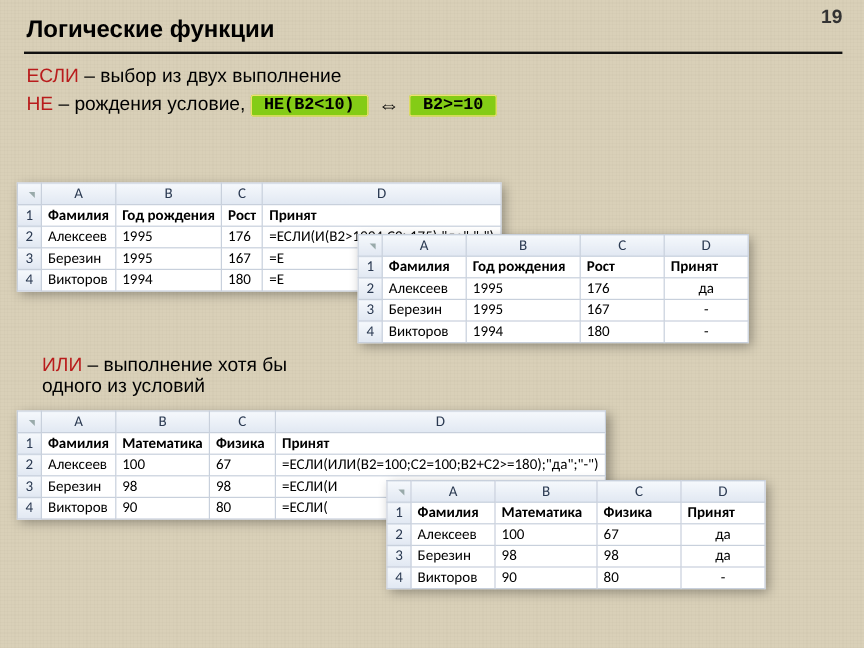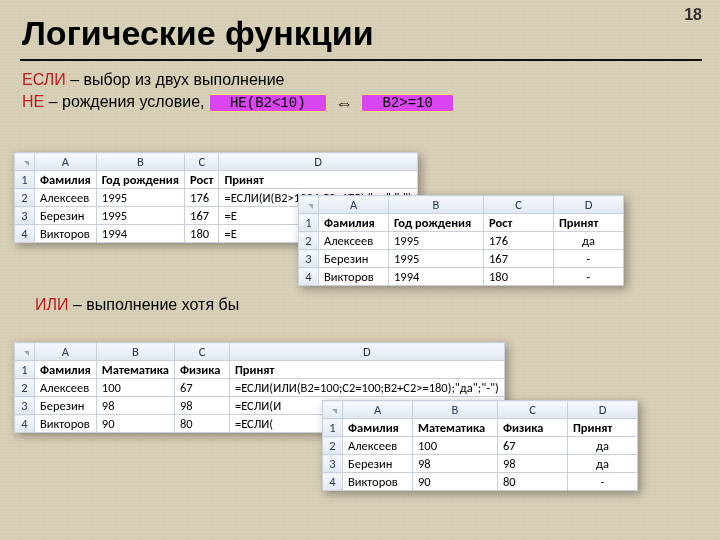--- a/index.html
+++ b/index.html
@@ -19,40 +19,40 @@
     position: absolute;
     top: 6px;
     right: 18px;
     font-weight: bold;
     color: #333;
     font-size: 16px;
   }
   h1 {
     margin: 0;
     padding: 14px 0 4px 22px;
-    font-size: 34px;
+    font-size: 20px;
     font-weight: bold;
     font-family: Arial, Helvetica, sans-serif;
   }
   .rule {
     margin: 2px 18px 8px 20px;
     border: none;
     border-top: 2px solid #111;
   }
   .textblock {
     padding: 0 22px;
     font-size: 16px;
     line-height: 1.35;
   }
   .kw { color: #b91c1c; font-weight: normal; }
   .code {
     font-family: "Courier New", monospace;
-    font-weight: normal;
-    background: #d946ef;
-    padding: 0 20px;
+    font-weight: bold;
+    background: #84cc16;
+    padding: 0 10px;
     border: 1px solid #f0e070;
     border-radius: 2px;
     font-size: 14px;
   }
   .arrow {
     font-size: 18px;
     vertical-align: middle;
     padding: 0 4px;
   }
 
@@ -96,21 +96,21 @@
     display: inline-block;
     width: 0; height: 0;
     border-left: 5px solid transparent;
     border-top: 5px solid #9aa;
     margin-left: 4px;
   }
 </style>
 </head>
 <body>
 
-<div class="pagenum">18</div>
+<div class="pagenum">19</div>
 
 <h1>Логические функции</h1>
 <hr class="rule">
 
 <div class="textblock">
   <div>
     <span class="kw">ЕСЛИ</span><span> – выбор из двух выполнение</span>
   </div>
   <div>
     <span class="kw">НЕ</span><span> – рождения условие,  </span>
@@ -195,20 +195,21 @@
     <td>Викторов</td>
     <td class="r">1994</td>
     <td class="r">180</td>
     <td class="c">-</td>
   </tr>
 </tbody>
   </table>
 
 <div style="position:absolute; left:35px; top:296px;">
   <div><span class="kw">ИЛИ</span><span> – выполнение хотя бы</span></div>
+  <div>одного из условий</div>
 </div>
 
 <table class="ss" style="left:14px; top:342px;">
   <tbody>
       <tr>
         <th class="corner"></th>
     <th style="min-width:58px">A</th>
     <th style="min-width:70px">B</th>
     <th style="min-width:55px">C</th>
     <th style="min-width:210px">D</th>

